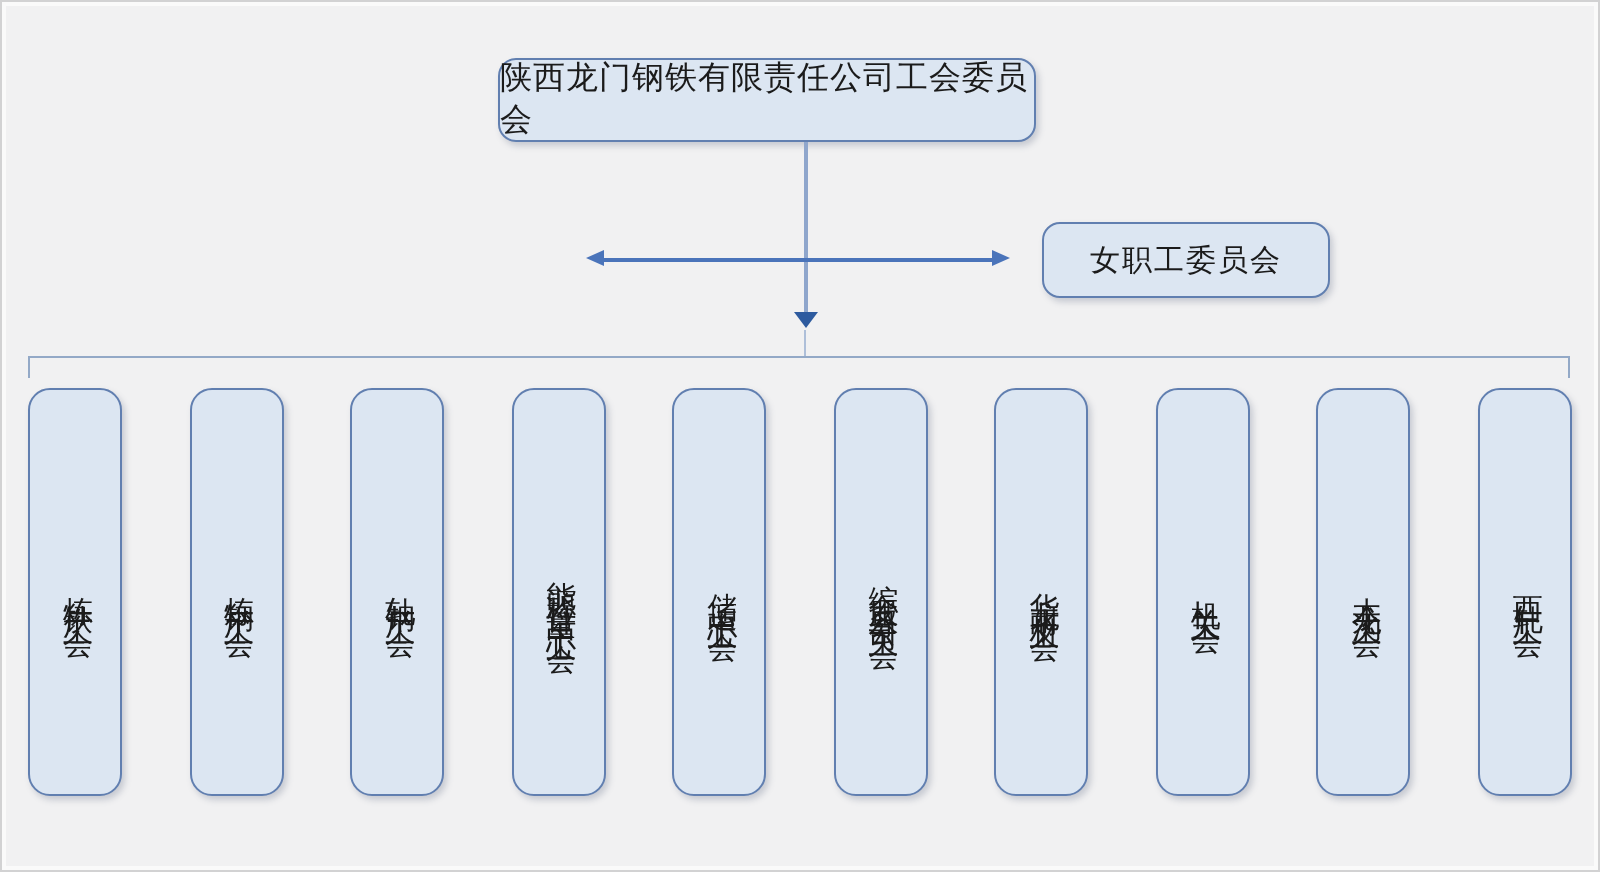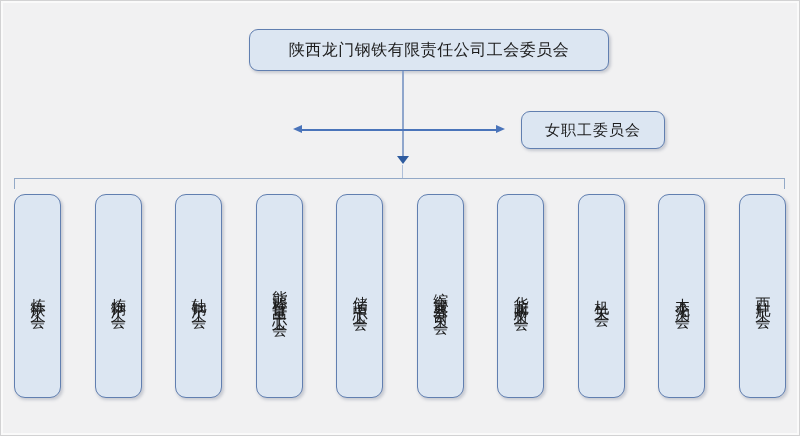--- a/index.html
+++ b/index.html
@@ -23,21 +23,21 @@
     background: #dce6f2;
     border: 1.5px solid #617fb0;
     border-radius: 9px;
     display: flex;
     align-items: center;
     justify-content: center;
     color: #1b1b1b;
     box-shadow: 1.5px 2px 3px rgba(90,100,125,0.28);
   }
   .root-box {
-    left: 248px; top: 28px; width: 360px; height: 42px;
+    left: 248px; top: 28px; width: 269px; height: 42px;
     font-size: 16px; letter-spacing: 0.5px;
   }
   .committee-box {
     top: 110px; width: 144px; height: 38px;
     font-size: 15px; letter-spacing: 1px;
   }
   .committee-left  { left: 129px; }
   .committee-right { left: 520px; }
 
   

